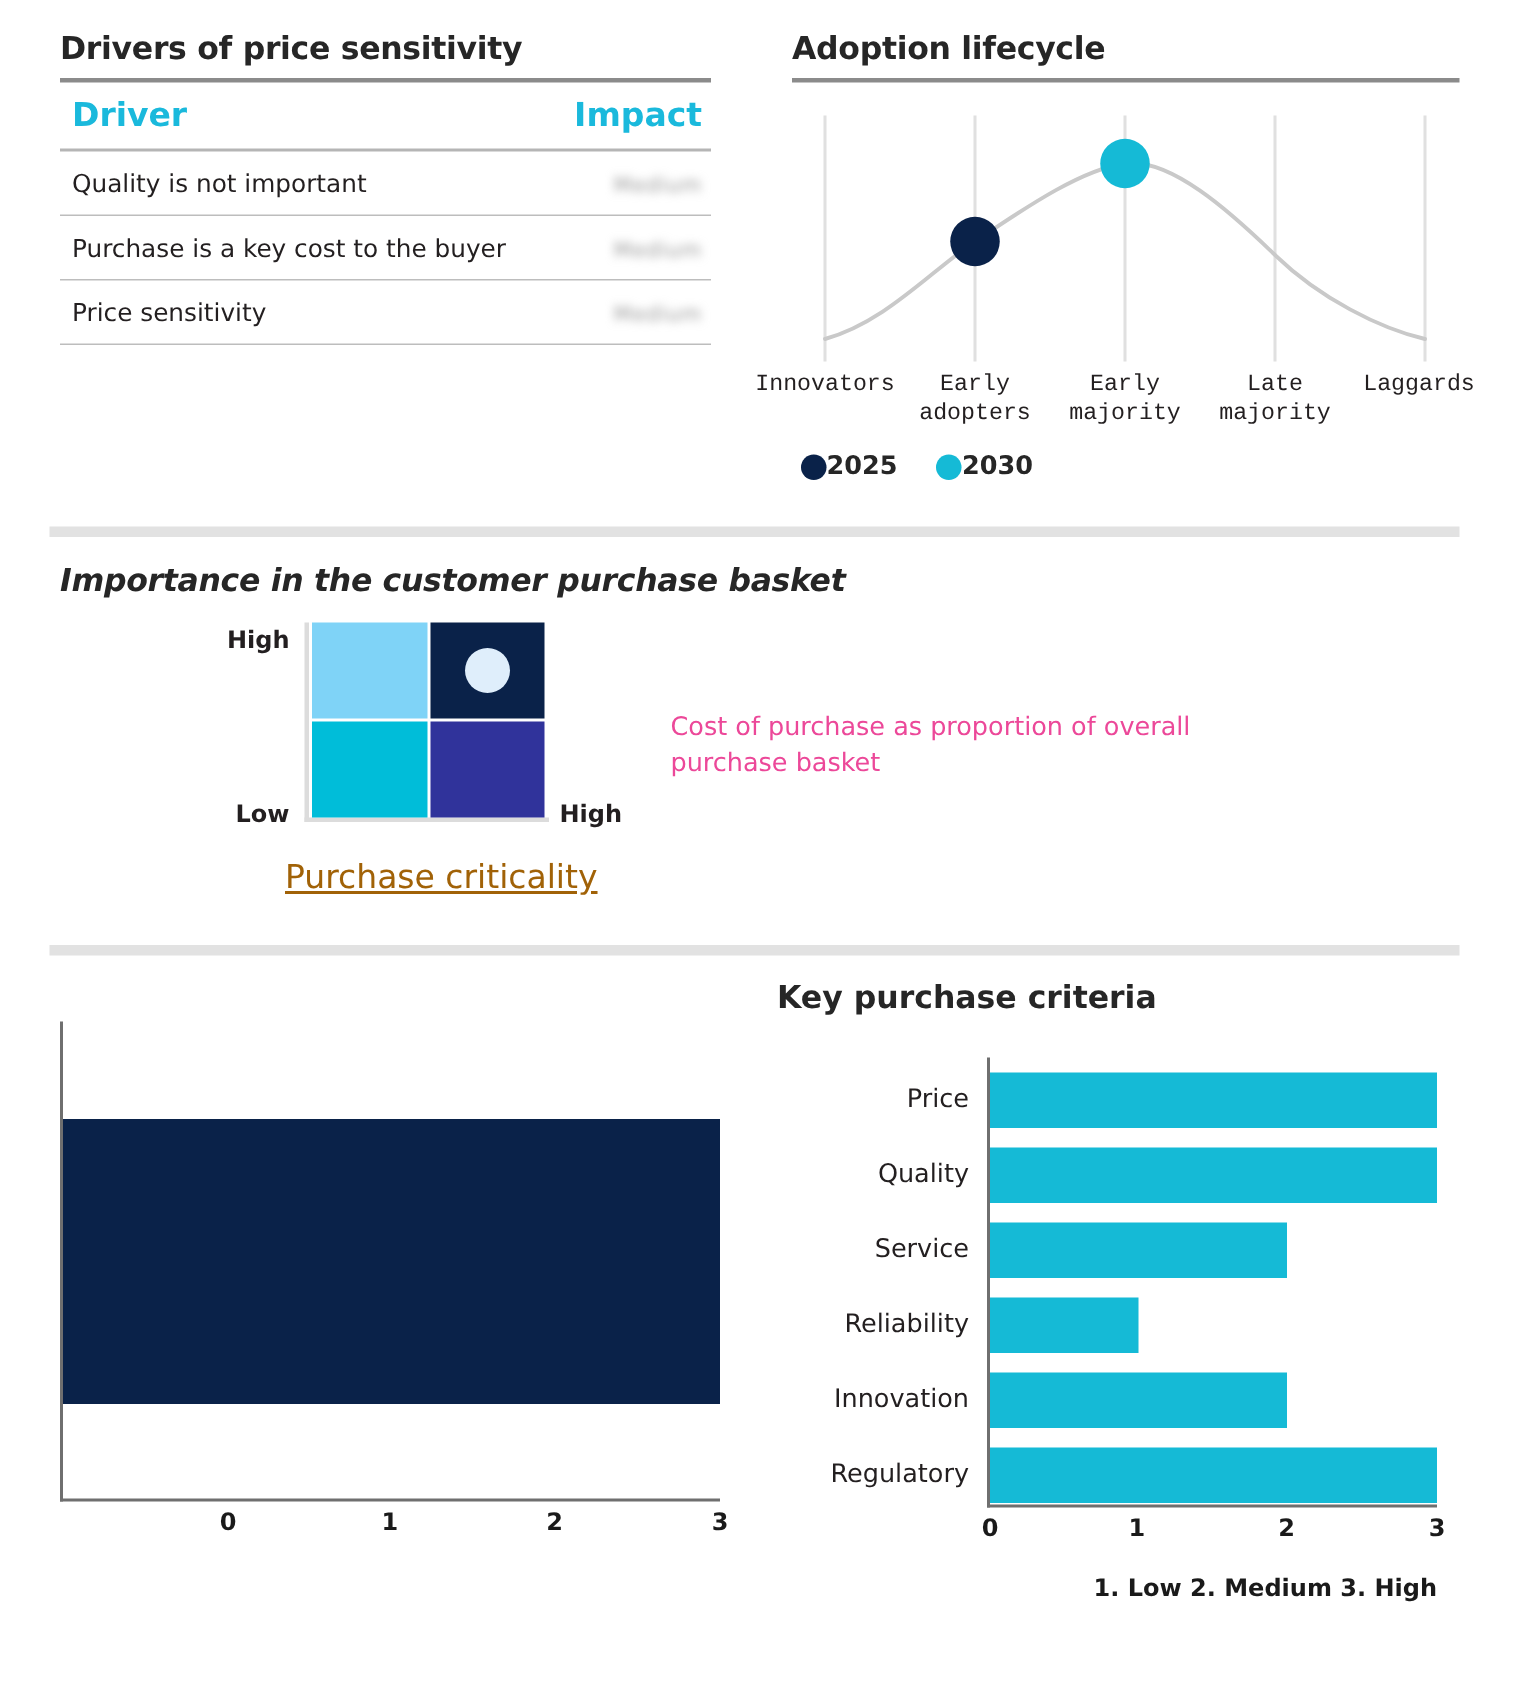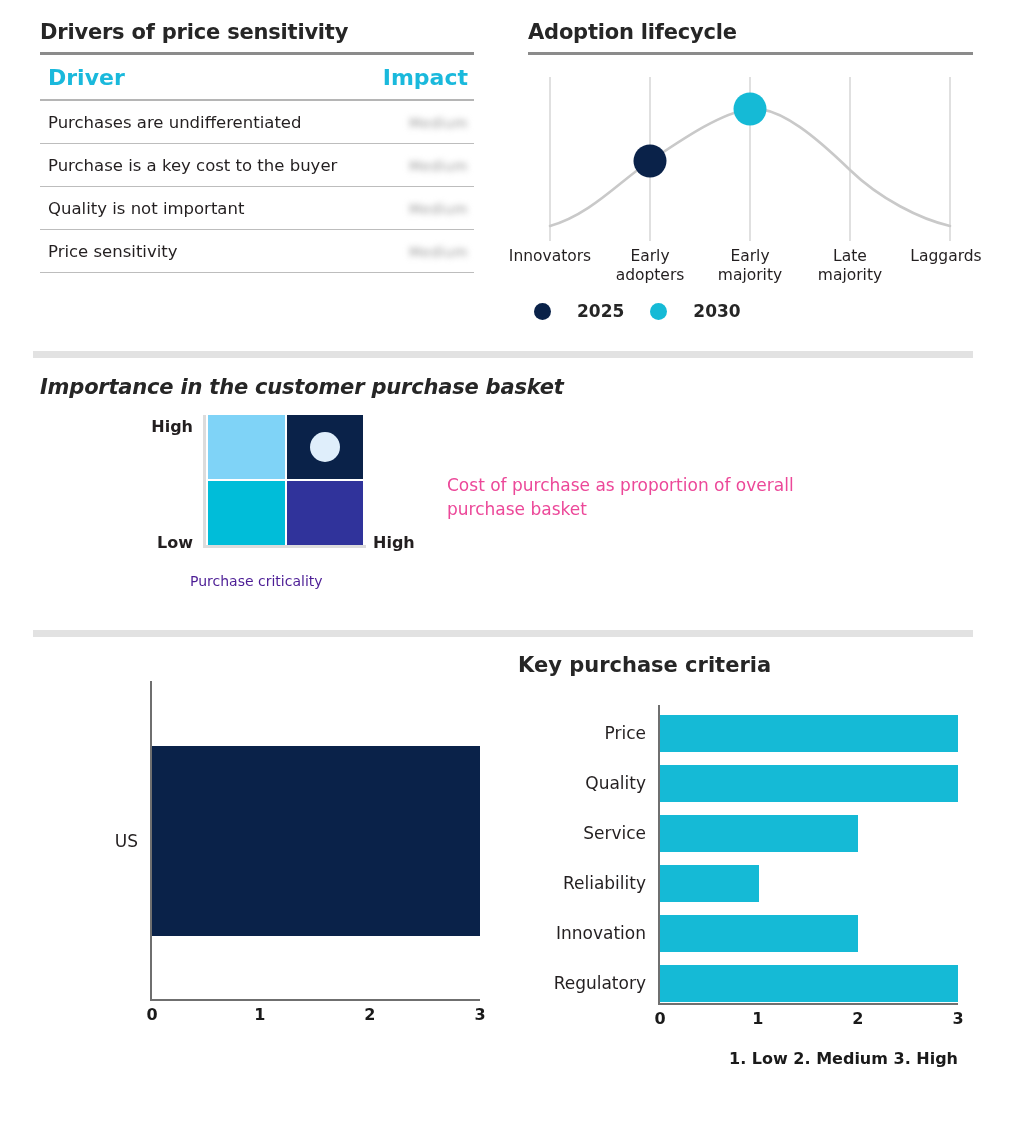--- a/index.html
+++ b/index.html
@@ -105,40 +105,41 @@
     width: 445px;
     height: 178px;
     margin-top: 14px;
   }
   .lifecycle-plot svg { display: block; }
 
   .lc-ticks {
     position: relative;
     width: 445px;
     height: 48px;
+    font-family: Liberation Mono, monospace;
   }
   .lc-tick {
     position: absolute;
     top: 0;
     transform: translateX(-50%);
     text-align: center;
     font-size: 15.5px;
     color: #231f20;
     line-height: 19px;
     white-space: pre-line;
   }
 
   .legend {
     margin-top: 6px;
     margin-left: 6px;
     display: flex;
     align-items: center;
     gap: 26px;
   }
-  .legend-item { display: flex; align-items: center; gap: 26px; justify-content: center; }
+  .legend-item { display: flex; align-items: center; gap: 0; justify-content: center; }
   .legend-dot { width: 17px; height: 17px; border-radius: 50%; }
   .legend-label { font-size: 17px; font-weight: bold; color: #262626; }
 
   
   #basket-panel {
     position: absolute;
     left: 40px;
     top: 375px;
     width: 940px;
   }
@@ -197,21 +198,21 @@
     font-size: 16px; font-weight: bold; color: #231f20; text-align: right;
   }
   .lbl-high-x {
     position: absolute;
     left: 333px; top: 118px;
     font-size: 16px; font-weight: bold; color: #231f20;
   }
   .axis-caption {
     position: absolute;
     left: 150px; top: 158px;
-    font-size: 14px; color: #4c1d95;
+    font-size: 22px; color: #a16207; text-decoration: underline;
   }
   .matrix-note {
     font-size: 17px;
     color: #ec4899;
     line-height: 24px;
     margin-left: 22px;
     margin-top: 58px;
     max-width: 400px;
   }
 
@@ -299,29 +300,25 @@
 
     <table class="drivers">
       <thead>
         <tr>
           <th>Driver</th>
           <th class="impact-col">Impact</th>
         </tr>
       </thead>
       <tbody>
         <tr>
-          <td>Purchases are undifferentiated</td>
+          <td>Quality is not important</td>
           <td class="impact-cell"><span class="redacted">Medium</span></td>
         </tr>
         <tr>
           <td>Purchase is a key cost to the buyer</td>
-          <td class="impact-cell"><span class="redacted">Medium</span></td>
-        </tr>
-        <tr>
-          <td>Quality is not important</td>
           <td class="impact-cell"><span class="redacted">Medium</span></td>
         </tr>
         <tr>
           <td>Price sensitivity</td>
           <td class="impact-cell"><span class="redacted">Medium</span></td>
         </tr>
       </tbody>
     </table>
   </section>
 
@@ -398,23 +395,20 @@
       <div class="matrix-note">Cost of purchase as proportion of overall purchase basket</div>
     </div>
   </section>
 
   <div class="band" style="top:630px;"></div>
 
   <section id="adoption-panel">
 
     <div class="hbar-chart">
       <div class="hbar-body" style="height:320px;">
-        <div class="hbar-cats">
-          <div class="hbar-cat" style="top:160px;">US</div>
-        </div>
         <div class="hbar-plot">
           <div class="hbar" style="top:65px; height:190px; width:100%; background:#0a2249;"></div>
         </div>
       </div>
       <div class="hbar-axis">
         <div class="hbar-tick" style="left:2px;">0</div>
         <div class="hbar-tick" style="left:33.3%;">1</div>
         <div class="hbar-tick" style="left:66.6%;">2</div>
         <div class="hbar-tick" style="left:100%;">3</div>
       </div>

